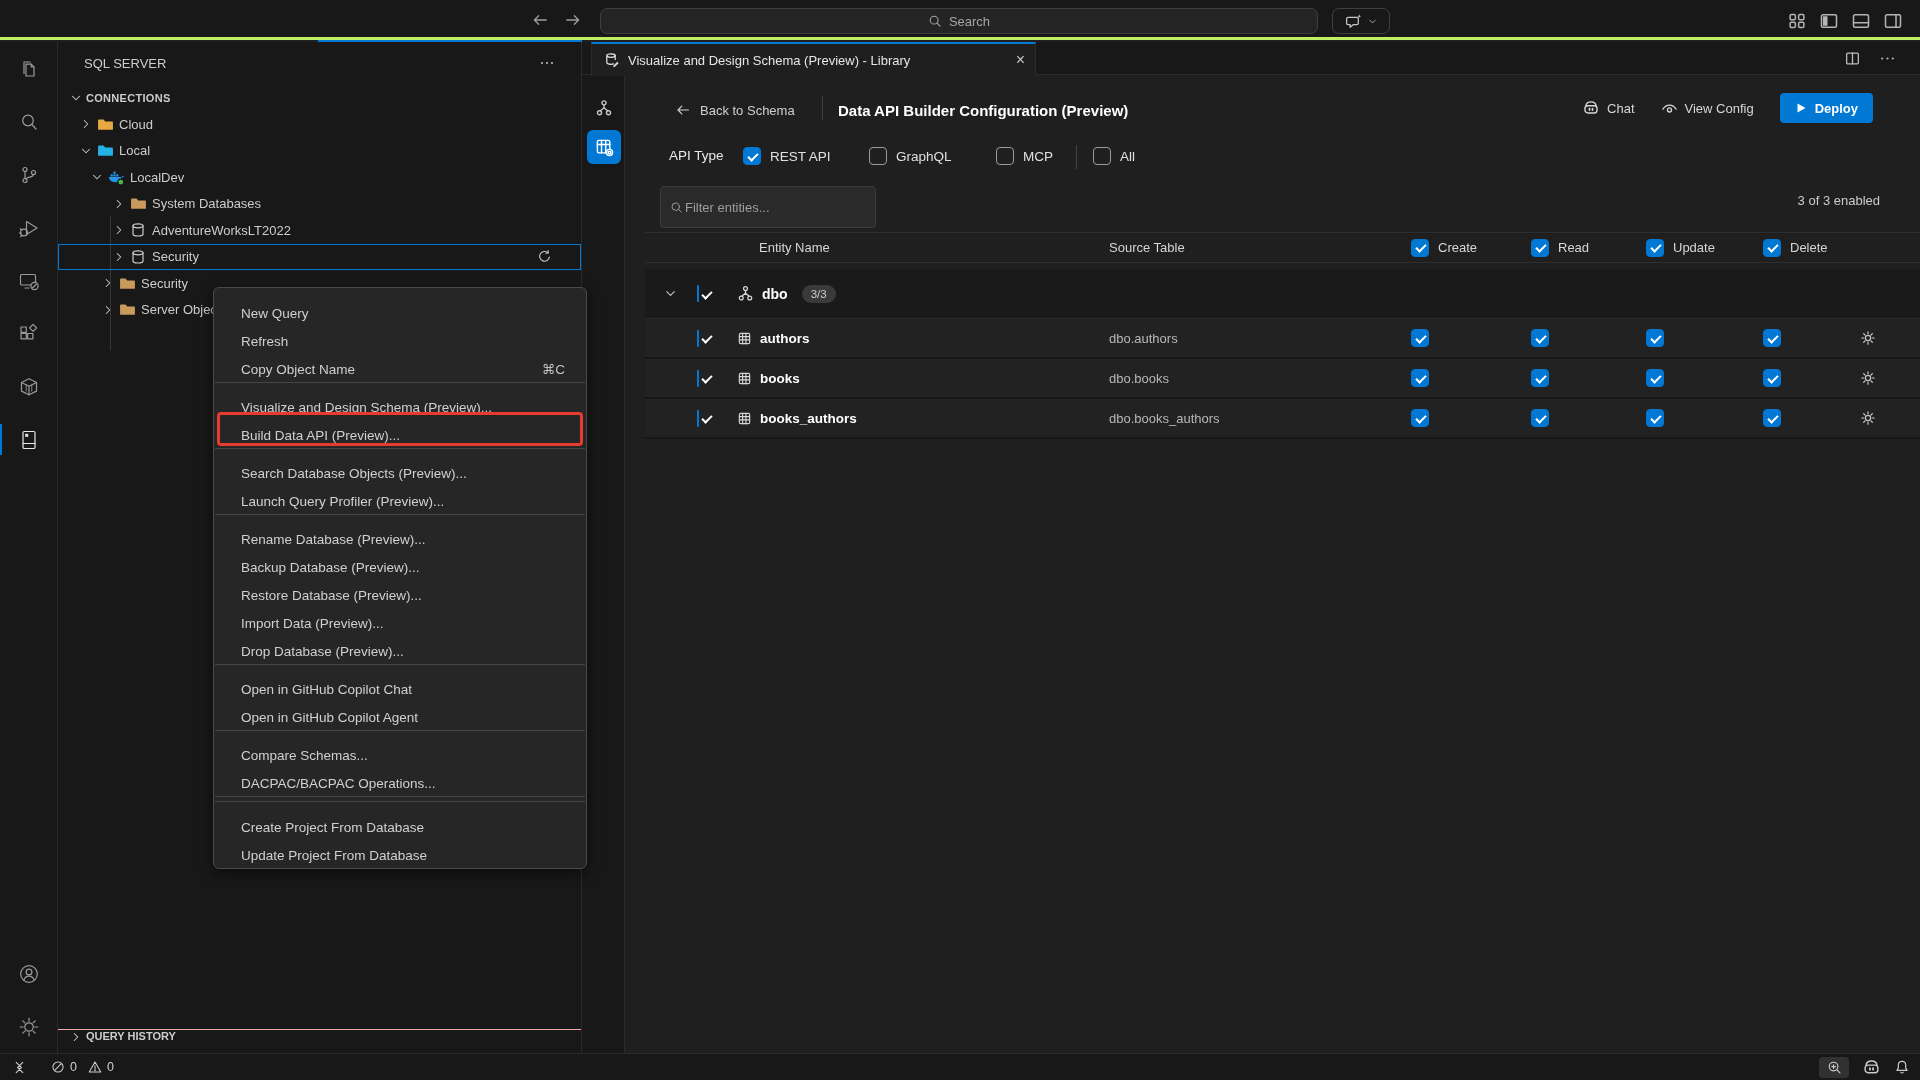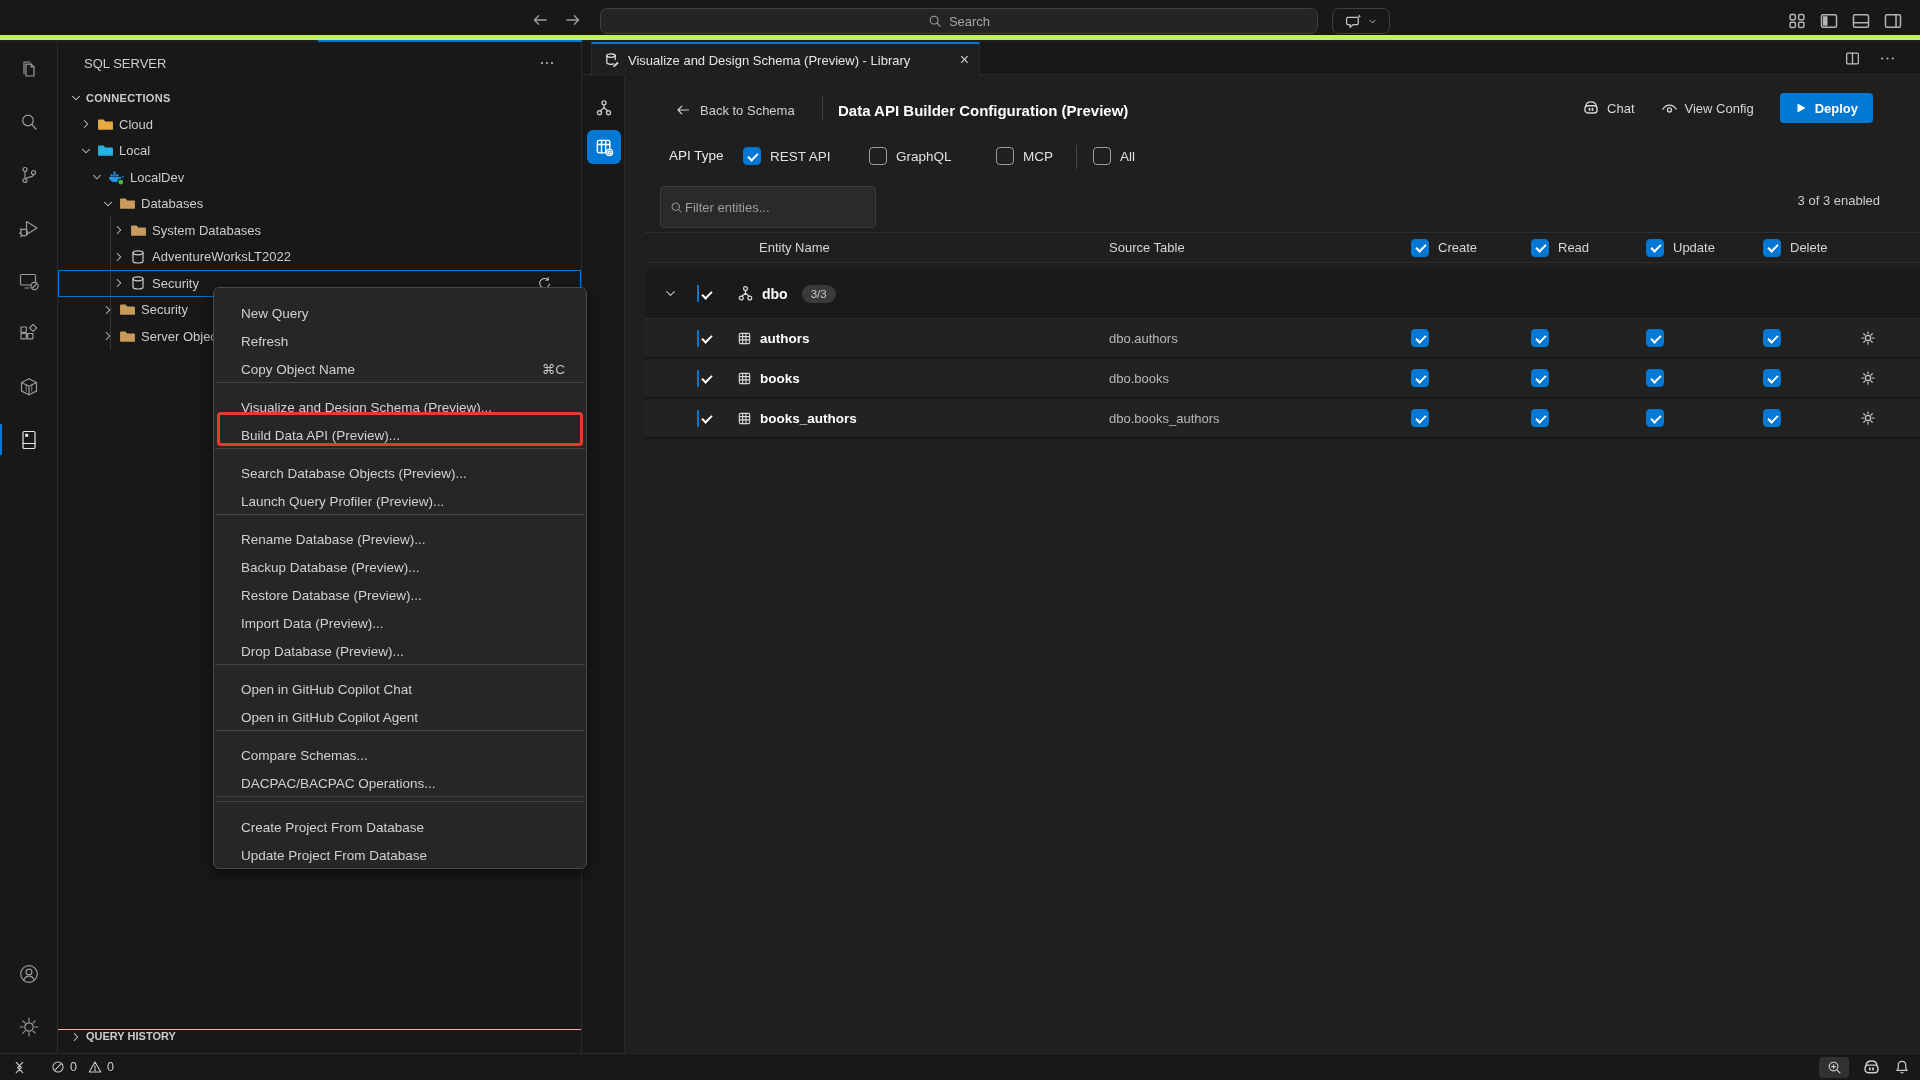--- a/index.html
+++ b/index.html
@@ -4,21 +4,21 @@
 <style>
   html,body{margin:0;padding:0;background:#111;overflow:hidden;}
   *{box-sizing:border-box;}
   #app{position:relative;width:1920px;height:1080px;background:#1f1f1f;
        font-family:"Liberation Sans","DejaVu Sans",sans-serif;font-size:13px;color:#ccc;
        -webkit-user-select:none;user-select:none;}
   svg{display:block;}
   .i{stroke:currentColor;fill:none;stroke-width:1.2;stroke-linecap:round;stroke-linejoin:round;}
 
   
-  #titlebar{position:absolute;left:0;top:0;width:1920px;height:40px;background:#181818;border-bottom:5px solid #bef264;}
+  #titlebar{position:absolute;left:0;top:0;width:1920px;height:40px;background:#181818;border-bottom:3px solid #bef264;}
   #nav-arrows{position:absolute;left:531px;top:11px;display:flex;gap:15px;color:#9d9d9d;}
   #searchbox{position:absolute;left:600px;top:8px;width:718px;height:26px;background:#242424;
              border:1px solid #3f3f3f;border-radius:7px;display:flex;align-items:center;justify-content:center;
              gap:7px;color:#a6a6a6;}
   #copilot-pill{position:absolute;left:1332px;top:8px;width:58px;height:26px;border:1px solid #3f3f3f;
                 border-radius:7px;display:flex;align-items:center;justify-content:center;gap:5px;color:#c5c5c5;}
   #tb-right{position:absolute;right:17px;top:11px;display:flex;gap:12px;color:#b4b4b4;}
   #side-progress{position:absolute;left:318px;top:40px;width:264px;height:2px;background:#0078d4;z-index:3;}
 
   
@@ -52,21 +52,21 @@
        border-radius:6px;box-shadow:0 4px 14px rgba(0,0,0,.55);z-index:50;padding:5px 0;}
   .mi{position:relative;height:28px;display:flex;align-items:flex-end;padding:0 21px 0 27px;font-size:13.5px;color:#d0d0d0;}
   .mi .sc{margin-left:auto;color:#c0c0c0;}
   .msep{height:1px;background:#454545;margin:4.5px 1px;}
   .mi.hl::after{content:"";position:absolute;left:3px;right:3px;top:-3px;bottom:-3px;
                 border:3px solid #e73b30;border-radius:4px;pointer-events:none;}
 
   
   #editor{position:absolute;left:582px;top:42px;width:1338px;height:1011px;background:#1f1f1f;}
   #tabstrip{position:relative;height:33px;background:#181818;border-bottom:1px solid #2b2b2b;}
-  #tab{position:absolute;left:9px;top:0;width:389px;height:34px;background:#1f1f1f;border-top:2px solid #0078d4;
+  #tab{position:absolute;left:9px;top:0;width:445px;height:34px;background:#1f1f1f;border-top:2px solid #0078d4;
        border-left:1px solid #2b2b2b;border-right:1px solid #2b2b2b;display:flex;align-items:center;
        padding:0 10px 0 12px;gap:8px;color:#e6e6e6;z-index:2;}
   #tab .close{margin-left:auto;color:#c5c5c5;font-size:16px;line-height:16px;}
   #tab-actions{position:absolute;right:24px;top:8px;display:flex;gap:18px;color:#bdbdbd;}
   #editor-main{position:absolute;left:0;top:33px;right:0;bottom:0;}
   #minibar{position:absolute;left:0;top:0;width:43px;height:100%;background:#181818;border-right:1px solid #2b2b2b;}
   #minibar .mb1{position:absolute;left:13px;top:24px;color:#c5c5c5;}
   #minibar .mb2{position:absolute;left:5px;top:55px;width:34px;height:34px;background:#0078d4;border-radius:6px;
                 display:flex;align-items:center;justify-content:center;color:#fff;}
   #content{position:absolute;left:43px;top:0;right:0;bottom:0;background:#1f1f1f;}
@@ -348,33 +348,20 @@
               <rect x="3.6" y="5.8" width="2.2" height="2.2"></rect>
               <rect x="6.4" y="5.8" width="2.2" height="2.2"></rect>
               <rect x="9.2" y="5.8" width="2.2" height="2.2"></rect>
               <rect x="6.4" y="3.1" width="2.2" height="2.2"></rect>
               <path d="M14.6 8.2c.7-.6 1.8-.6 2.4-.1-.3.6-1 1-2 .9z"></path>
             </g>
             <circle cx="13.8" cy="13.6" r="3" fill="#3fb950" stroke="#181818" stroke-width="1.2"></circle>
           </svg>
         </span>
       <span>LocalDev</span>
-    </div>
-    <div class="trow" style="--ind:42px">
-      <span class="chev">
-          <svg class="i" width="14" height="14" viewBox="0 0 16 16">
-            <path d="M4 6l4 4 4-4"></path>
-          </svg>
-        </span>
-      <span class="ticon">
-          <svg width="17" height="17" viewBox="0 0 16 16">
-            <path fill="#c89a5b" d="M1.8 3.4h4.4l1.5 1.8h6.5a.8.8 0 0 1 .8.8v6.2a.8.8 0 0 1-.8.8H1.8a.8.8 0 0 1-.8-.8V4.2a.8.8 0 0 1 .8-.8z"></path>
-          </svg>
-        </span>
-      <span>Databases</span>
     </div>
     <div class="trow" style="--ind:53px">
       <span class="chev">
           <svg class="i" width="14" height="14" viewBox="0 0 16 16">
             <path d="M6 4l4 4-4 4"></path>
           </svg>
         </span>
       <span class="ticon">
           <svg width="17" height="17" viewBox="0 0 16 16">
             <path fill="#c89a5b" d="M1.8 3.4h4.4l1.5 1.8h6.5a.8.8 0 0 1 .8.8v6.2a.8.8 0 0 1-.8.8H1.8a.8.8 0 0 1-.8-.8V4.2a.8.8 0 0 1 .8-.8z"></path>

